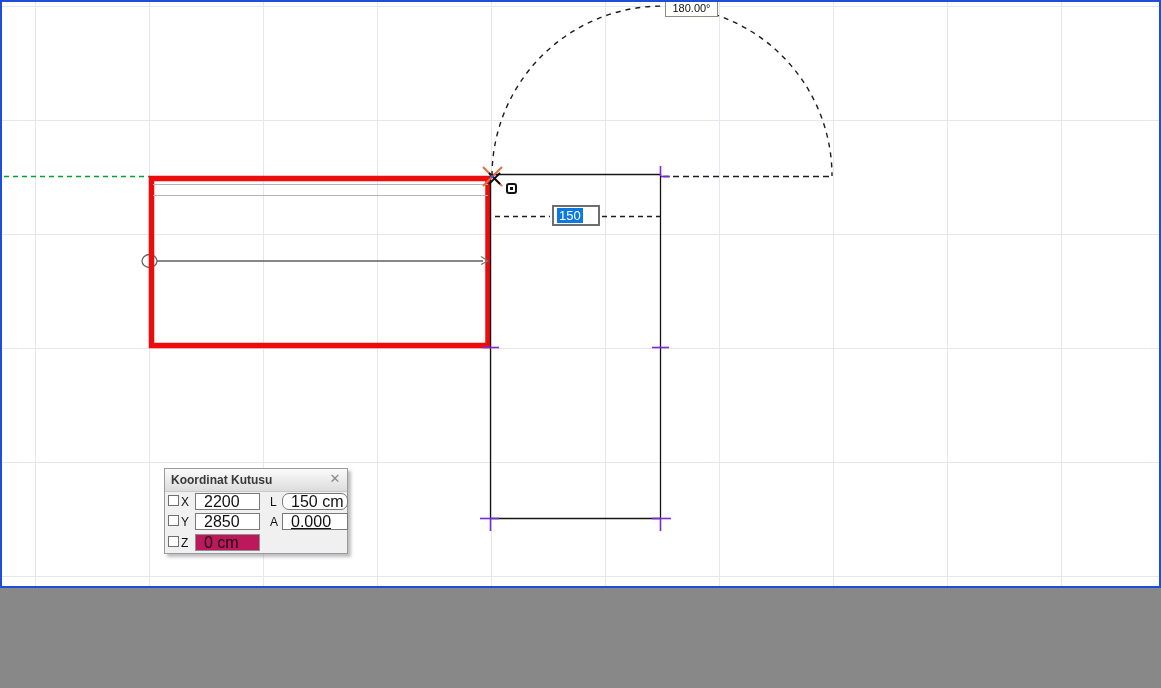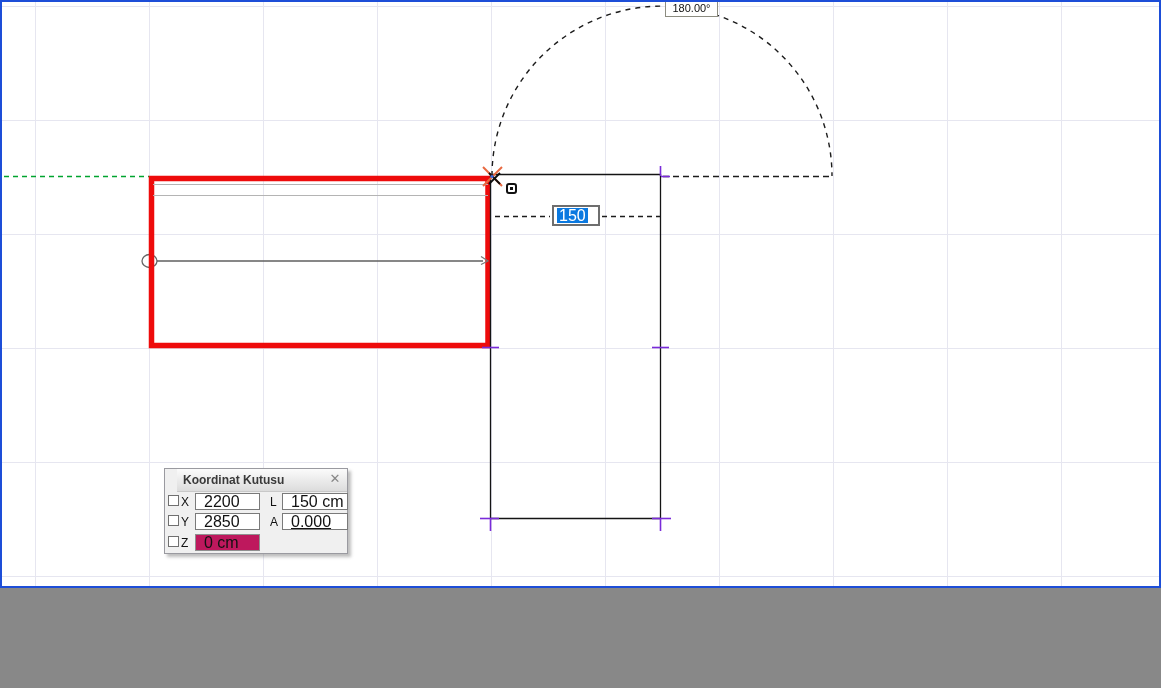--- a/index.html
+++ b/index.html
@@ -24,36 +24,36 @@
     font-size:11px; color:#111; text-align:center; line-height:19px;
   }
   
   .len-input{
     position:absolute; left:550px; top:203px; width:48px; height:21px;
     box-sizing:border-box; border:2px solid #6e6e6e; background:#fff;
     display:flex; align-items:center;
   }
   .len-input .sel{
     margin-left:3px; background:var(--selection); color:#fff;
-    font-size:16px; line-height:15px; padding:0 2px;
+    font-size:13px; line-height:15px; padding:0 2px;
   }
   
   .track-icon{
     position:absolute; left:504px; top:181px; width:11px; height:11px;
     box-sizing:border-box; border:2px solid #111; border-radius:3px; background:#fff;
   }
   .track-icon .dot{
     position:absolute; left:2px; top:2px; width:3px; height:3px; background:#111;
   }
   
   .palette{
     position:absolute; left:162px; top:466px; width:184px; height:86px;
     box-sizing:border-box; border:1px solid #9a9aa0; background:#f0f0f0;
     box-shadow:3px 3px 3px rgba(110,110,110,.45);
-    font-size:12px; color:#1a1a1a;padding-left:12px;
+    font-size:12px; color:#1a1a1a;
   }
   .palette .titlebar{
     position:relative; height:22px;
     background:linear-gradient(#fbfbfb,#dcdcdc);
     border-bottom:1px solid #c8c8c8;
   }
   .palette .title{
     position:absolute; left:6px; top:4px; font-weight:bold; color:#3a3a3a; font-size:12px;
   }
   .palette .close{
@@ -137,21 +137,21 @@
   <div class="palette">
     <div class="titlebar">
       <span class="title">Koordinat Kutusu</span>
       <span class="close">✕</span>
     </div>
 
     <span class="checkbox" style="left:3px; top:26px;"></span>
     <span class="axlabel" style="left:16px; top:26px;">X</span>
     <span class="field" style="left:30px; top:24px; width:65px;">2200 cm</span>
     <span class="axlabel" style="left:105px; top:26px;">L</span>
-    <span class="field" style="left:117px; top:24px; width:66px;">150 cm</span>
+    <span class="field" style="left:117px; top:24px; width:66px;border-radius:7px;">150 cm</span>
 
     <span class="checkbox" style="left:3px; top:46px;"></span>
     <span class="axlabel" style="left:16px; top:46px;">Y</span>
     <span class="field" style="left:30px; top:44px; width:65px;">2850 cm</span>
     <span class="axlabel" style="left:105px; top:46px;">A</span>
     <span class="field" style="left:117px; top:44px; width:66px;text-decoration:underline;">0.000</span>
 
     <span class="checkbox" style="left:3px; top:67px;"></span>
     <span class="axlabel" style="left:16px; top:67px;">Z</span>
     <span class="field disabled" style="left:30px; top:65px; width:65px;">0 cm</span>

